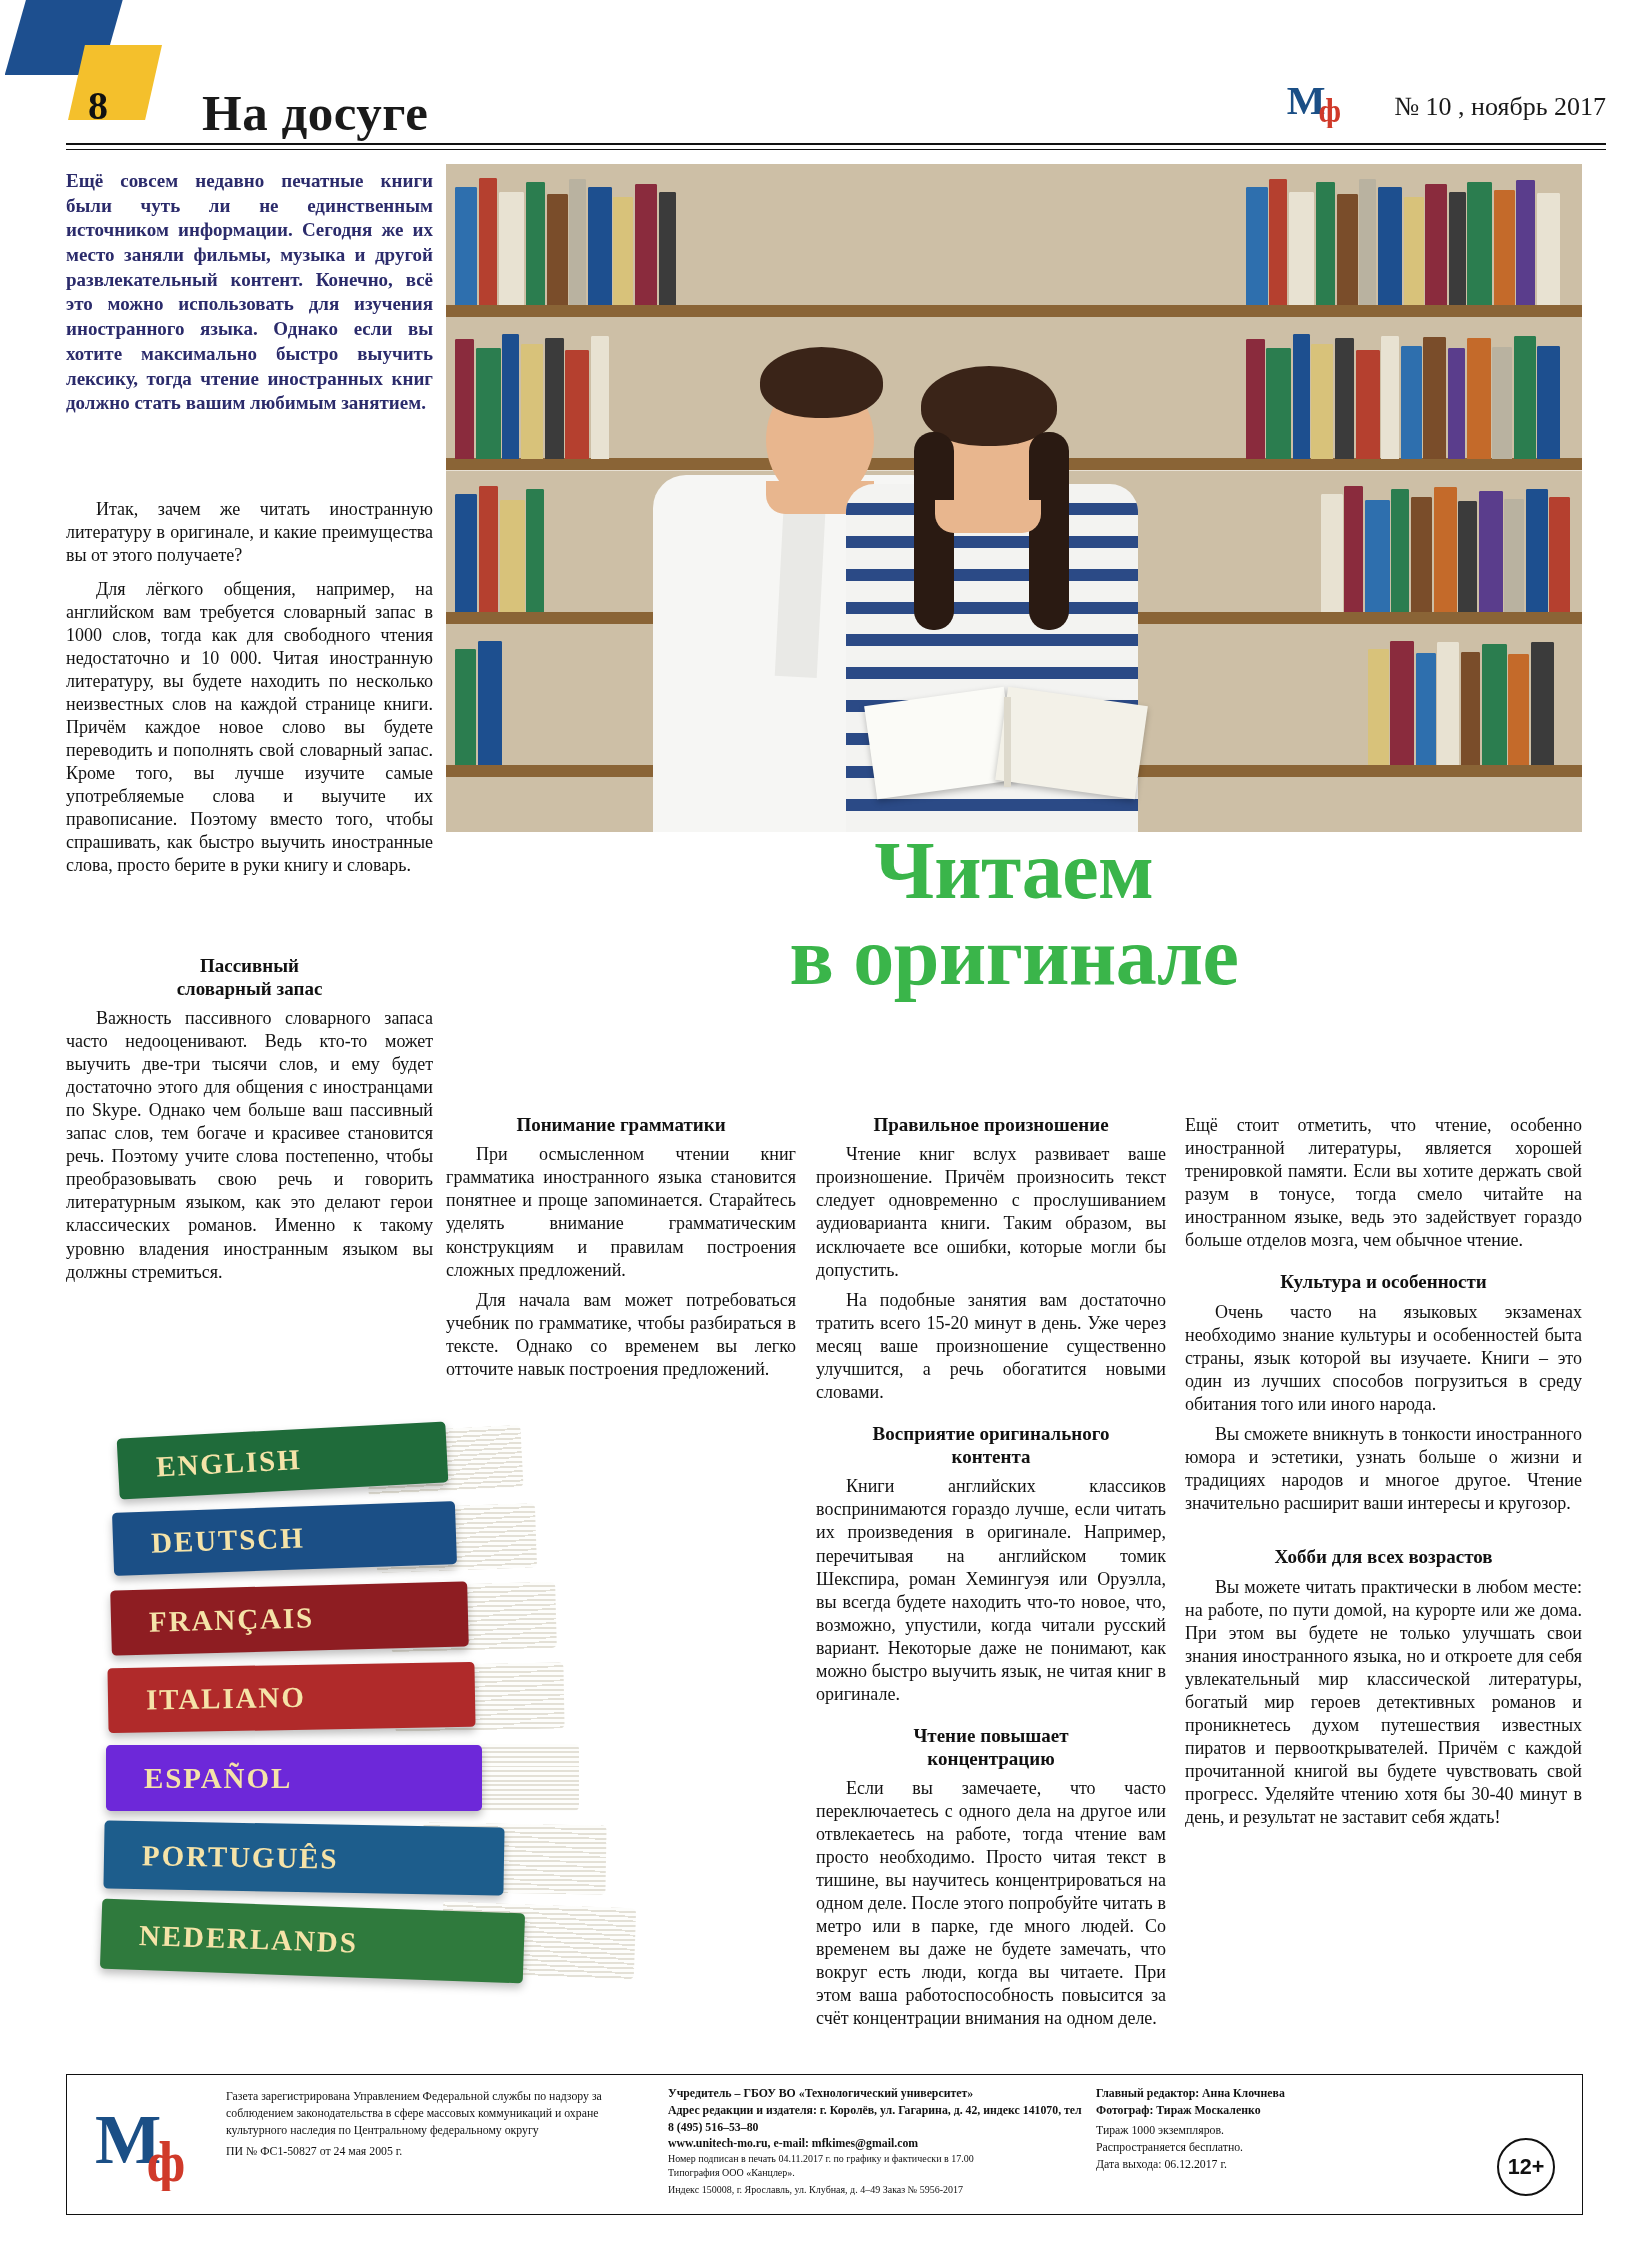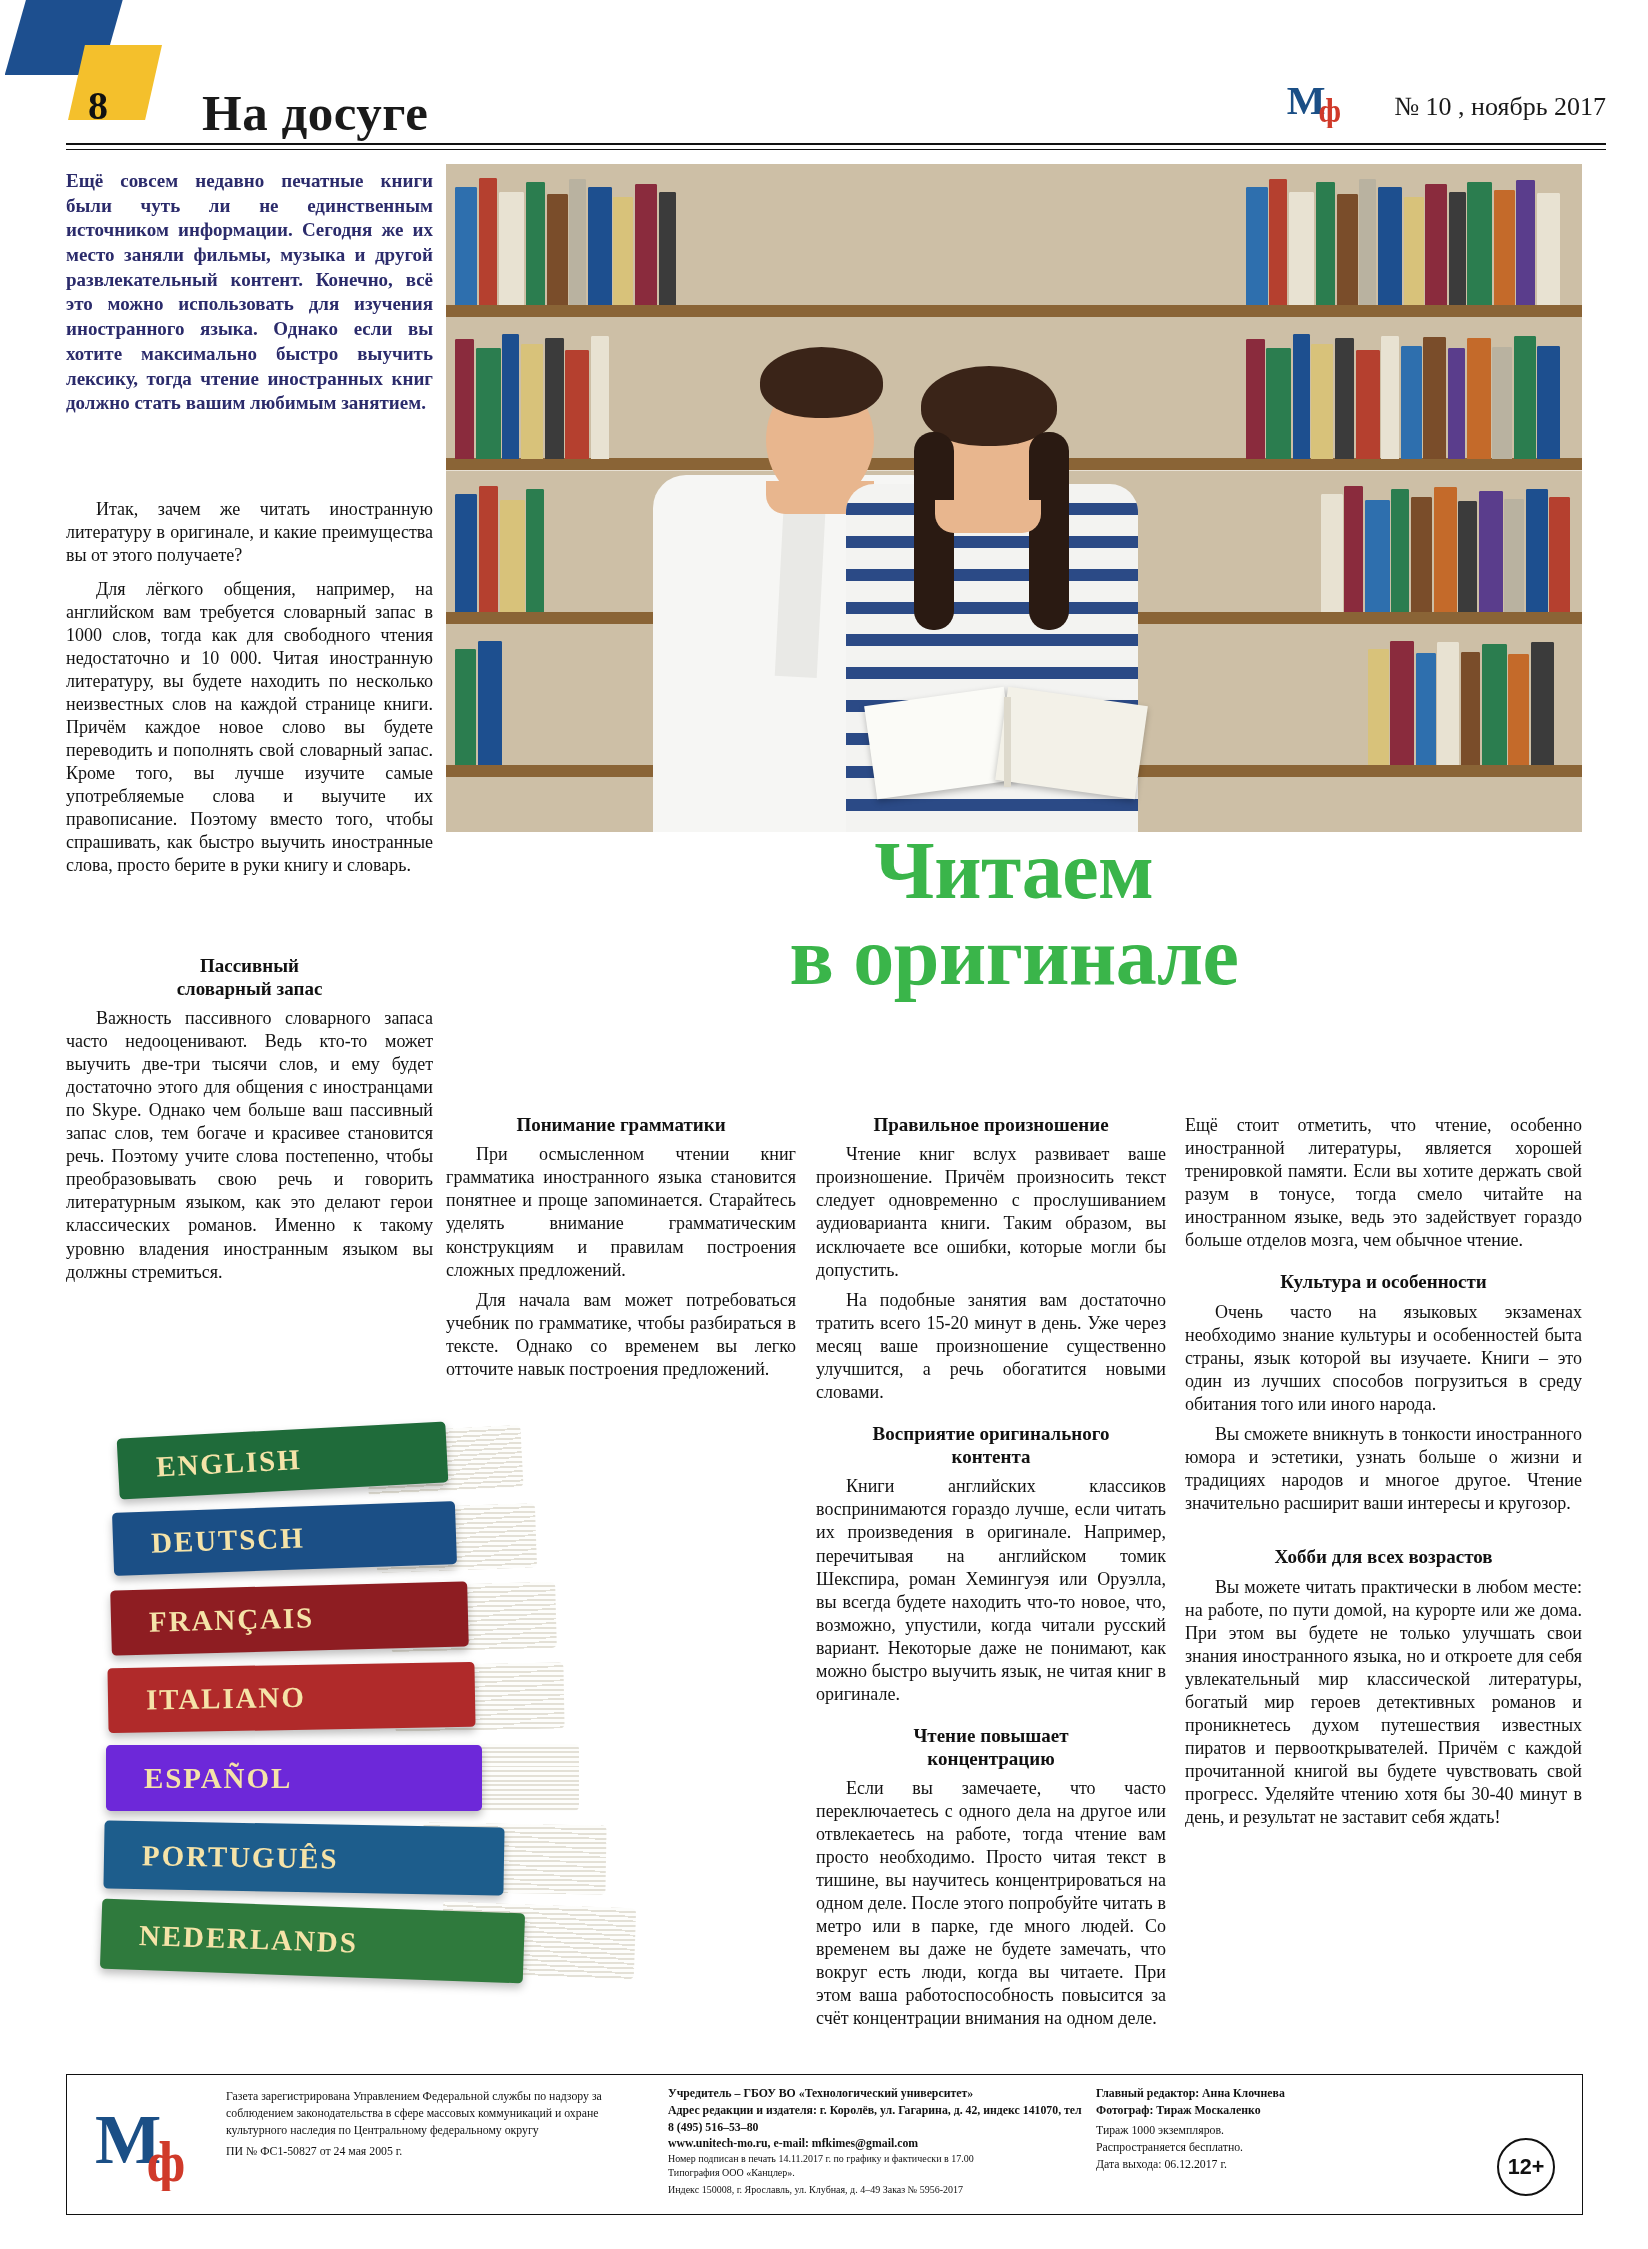--- a/index.html
+++ b/index.html
@@ -441,21 +441,21 @@
 
   <div class="footer-col f1">
     <div>Газета зарегистрирована Управлением Федеральной службы по надзору за соблюдением законодательства в сфере массовых коммуникаций и охране культурного наследия по Центральному федеральному округу</div>
     <div style="margin-top:4.7px;">ПИ № ФС1-50827 от 24 мая 2005 г.</div>
   </div>
 
   <div class="footer-col f2">
     <div style="font-weight:bold;">Учредитель – ГБОУ ВО «Технологический университет»</div>
     <div style="font-weight:bold;">Адрес редакции и издателя: г. Королёв, ул. Гагарина, д. 42, индекс 141070, тел 8 (495) 516–53–80</div>
     <div style="font-weight:bold;">www.unitech-mo.ru, e-mail: mfkimes@gmail.com</div>
-    <div style="font-size:10px;">Номер подписан в печать 14.11.2017 г. по графику и фактически в 17.00</div>
+    <div style="font-size:10px;">Номер подписан в печать 04.11.2017 г. по графику и фактически в 17.00</div>
     <div style="font-size:10px;">Типография ООО «Канцлер».</div>
     <div style="font-size:10px;margin-top:2.8px;">Индекс 150008, г. Ярославль, ул. Клубная, д. 4–49    Заказ № 5956-2017</div>
   </div>
 
   <div class="footer-col f3">
     <div style="font-weight:bold;">Главный редактор:  Анна Клочнева</div>
     <div style="font-weight:bold;">Фотограф:   Тираж Москаленко</div>
     <div style="margin-top:3.8px;">Тираж 1000 экземпляров.</div>
     <div>Распространяется бесплатно.</div>
     <div>Дата выхода: 06.12.2017 г.</div>

